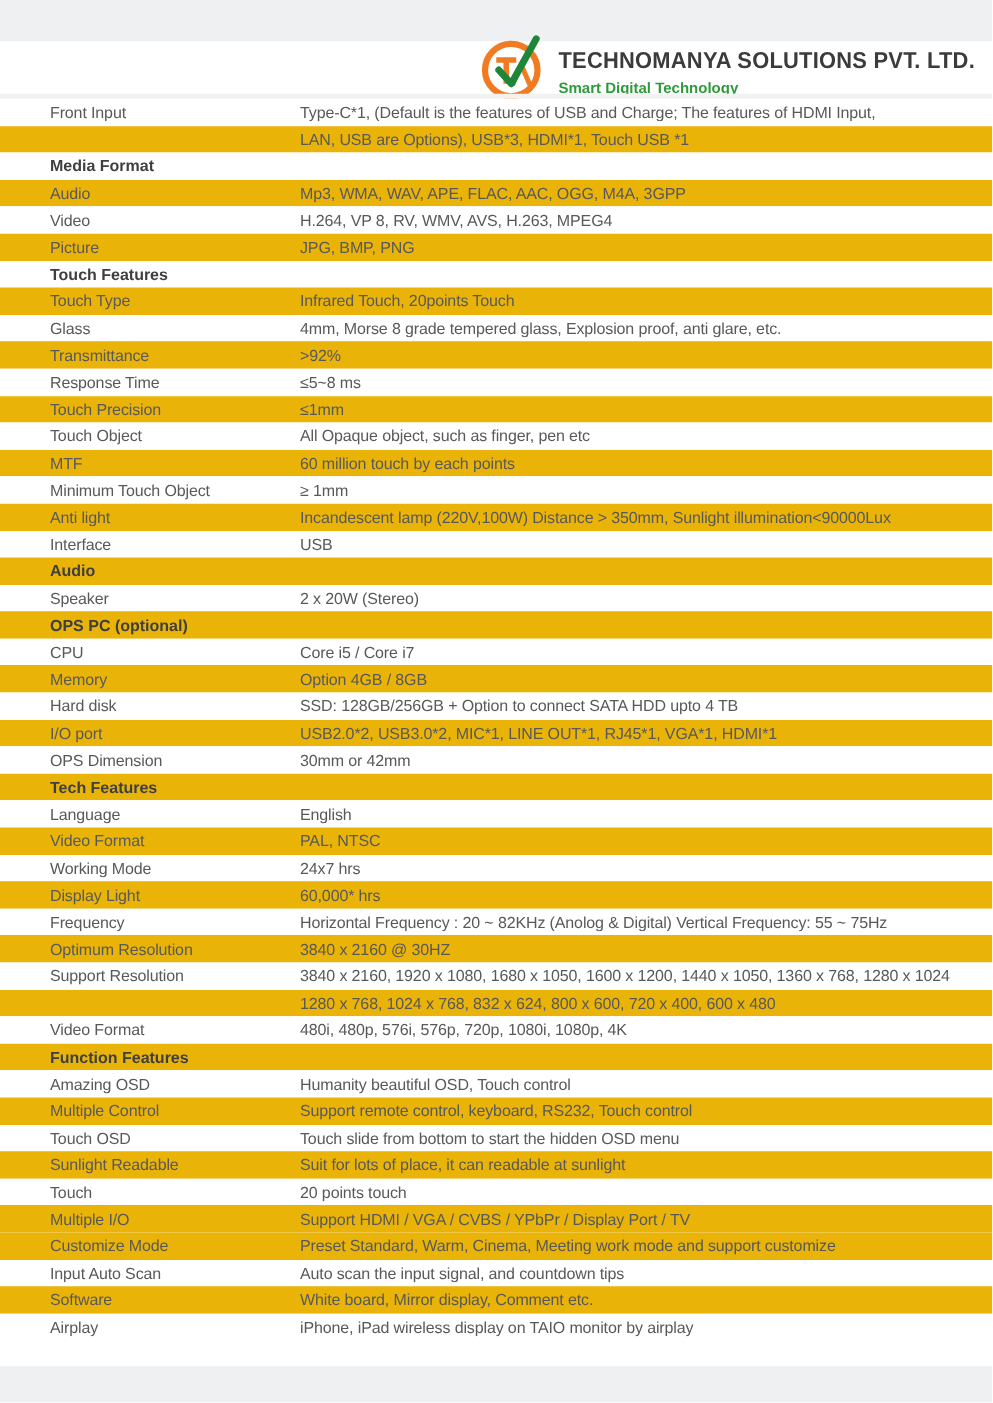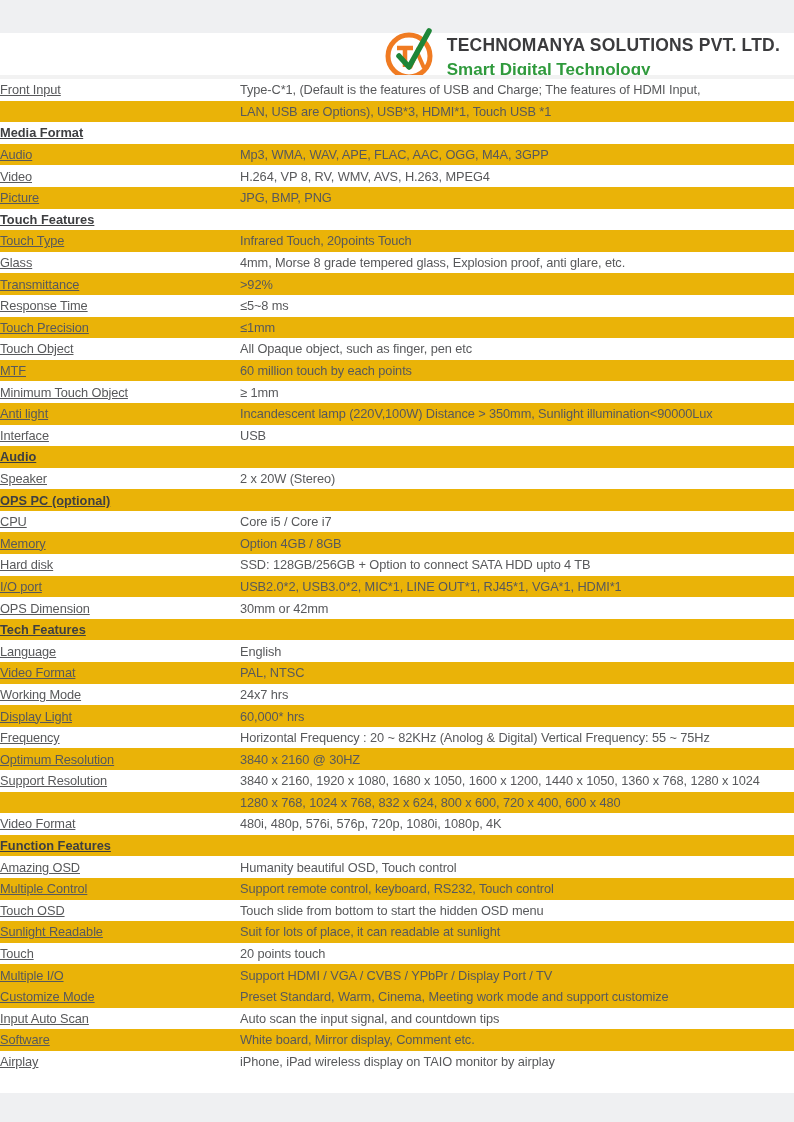--- a/index.html
+++ b/index.html
@@ -32,41 +32,40 @@
   .brand-text {
     display: flex; flex-direction: column; align-items: flex-start;
     padding-top: 10px;
   }
   .brand-name {
     font-size: 17.5px; font-weight: bold; letter-spacing: 0.2px;
     color: #3b3b3d; white-space: nowrap;
     transform: scaleY(1.05);
   }
   .brand-tagline {
-    font-size: 17px; font-weight: bold; color: #2f9a3c;
+    font-size: 12px; font-weight: bold; color: #2f9a3c;
     margin-top: 4px; white-space: nowrap;
   }
   
   .spec-table {
     position: absolute; top: 79px; left: 0; width: 100%;
   }
   .line {
     height: 21.6px;
     display: flex; align-items: center;
     font-size: 12.8px; letter-spacing: -0.1px;
     color: #58595b;
     background: #ffffff;
     white-space: nowrap;
   }
   .line.gray { background: #eab308; }
   .line .label {
     width: 240px; flex: 0 0 240px;
-    box-sizing: border-box;
+    padding-left: 40px; box-sizing: border-box;
     overflow: hidden;
-    text-decoration: underline;
   }
   .line .value {
     flex: 1 1 auto; padding-right: 4px; overflow: hidden;
   }
   .line.header .label {
     width: auto; flex: 1 1 auto;
     font-weight: bold; color: #3e3f41; letter-spacing: 0;
   }
 </style>
 </head>

